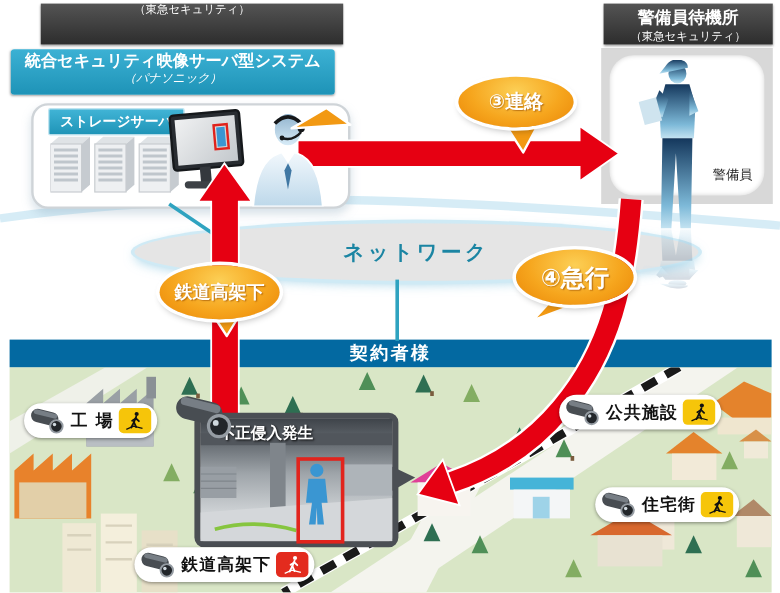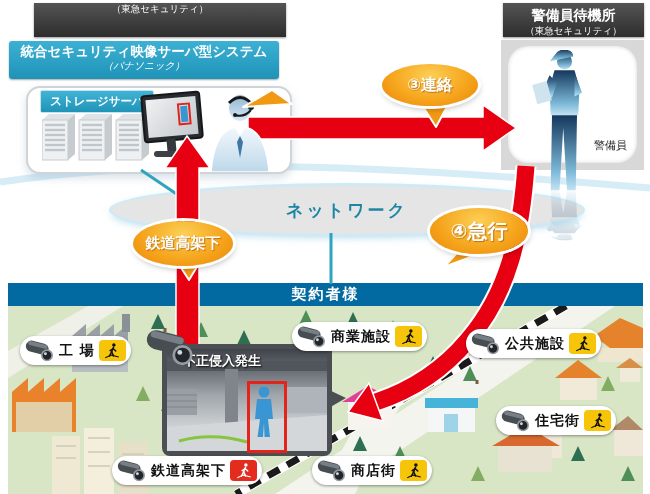--- a/index.html
+++ b/index.html
@@ -388,31 +388,20 @@
     <svg width="32" height="25">
         <use href="#cam-icon"></use>
       </svg>
     <span class="txt">工 場</span>
     <span class="sensor normal">
         <svg width="18" height="18">
           <use href="#walk-icon"></use>
         </svg>
       </span>
   </div>
-  <div class="abs pill loc2">
-    <svg width="32" height="25">
-        <use href="#cam-icon"></use>
-      </svg>
-    <span class="txt">商業施設</span>
-    <span class="sensor normal">
-        <svg width="18" height="18">
-          <use href="#walk-icon"></use>
-        </svg>
-      </span>
-  </div>
   <div class="abs pill loc3">
     <svg width="32" height="25">
         <use href="#cam-icon"></use>
       </svg>
     <span class="txt">公共施設</span>
     <span class="sensor normal">
         <svg width="18" height="18">
           <use href="#walk-icon"></use>
         </svg>
       </span>
@@ -421,31 +410,20 @@
     <svg width="32" height="25">
         <use href="#cam-icon"></use>
       </svg>
     <span class="txt">住宅街</span>
     <span class="sensor normal">
         <svg width="18" height="18">
           <use href="#walk-icon"></use>
         </svg>
       </span>
   </div>
-  <div class="abs pill loc5">
-    <svg width="32" height="25">
-        <use href="#cam-icon"></use>
-      </svg>
-    <span class="txt">商店街</span>
-    <span class="sensor normal">
-        <svg width="18" height="18">
-          <use href="#walk-icon"></use>
-        </svg>
-      </span>
-  </div>
   <div class="abs pill loc6">
     <svg width="32" height="25">
         <use href="#cam-icon"></use>
       </svg>
     <span class="txt">鉄道高架下</span>
     <span class="sensor alert">
         <svg width="18" height="18">
           <use href="#walk-icon"></use>
         </svg>
       </span>

